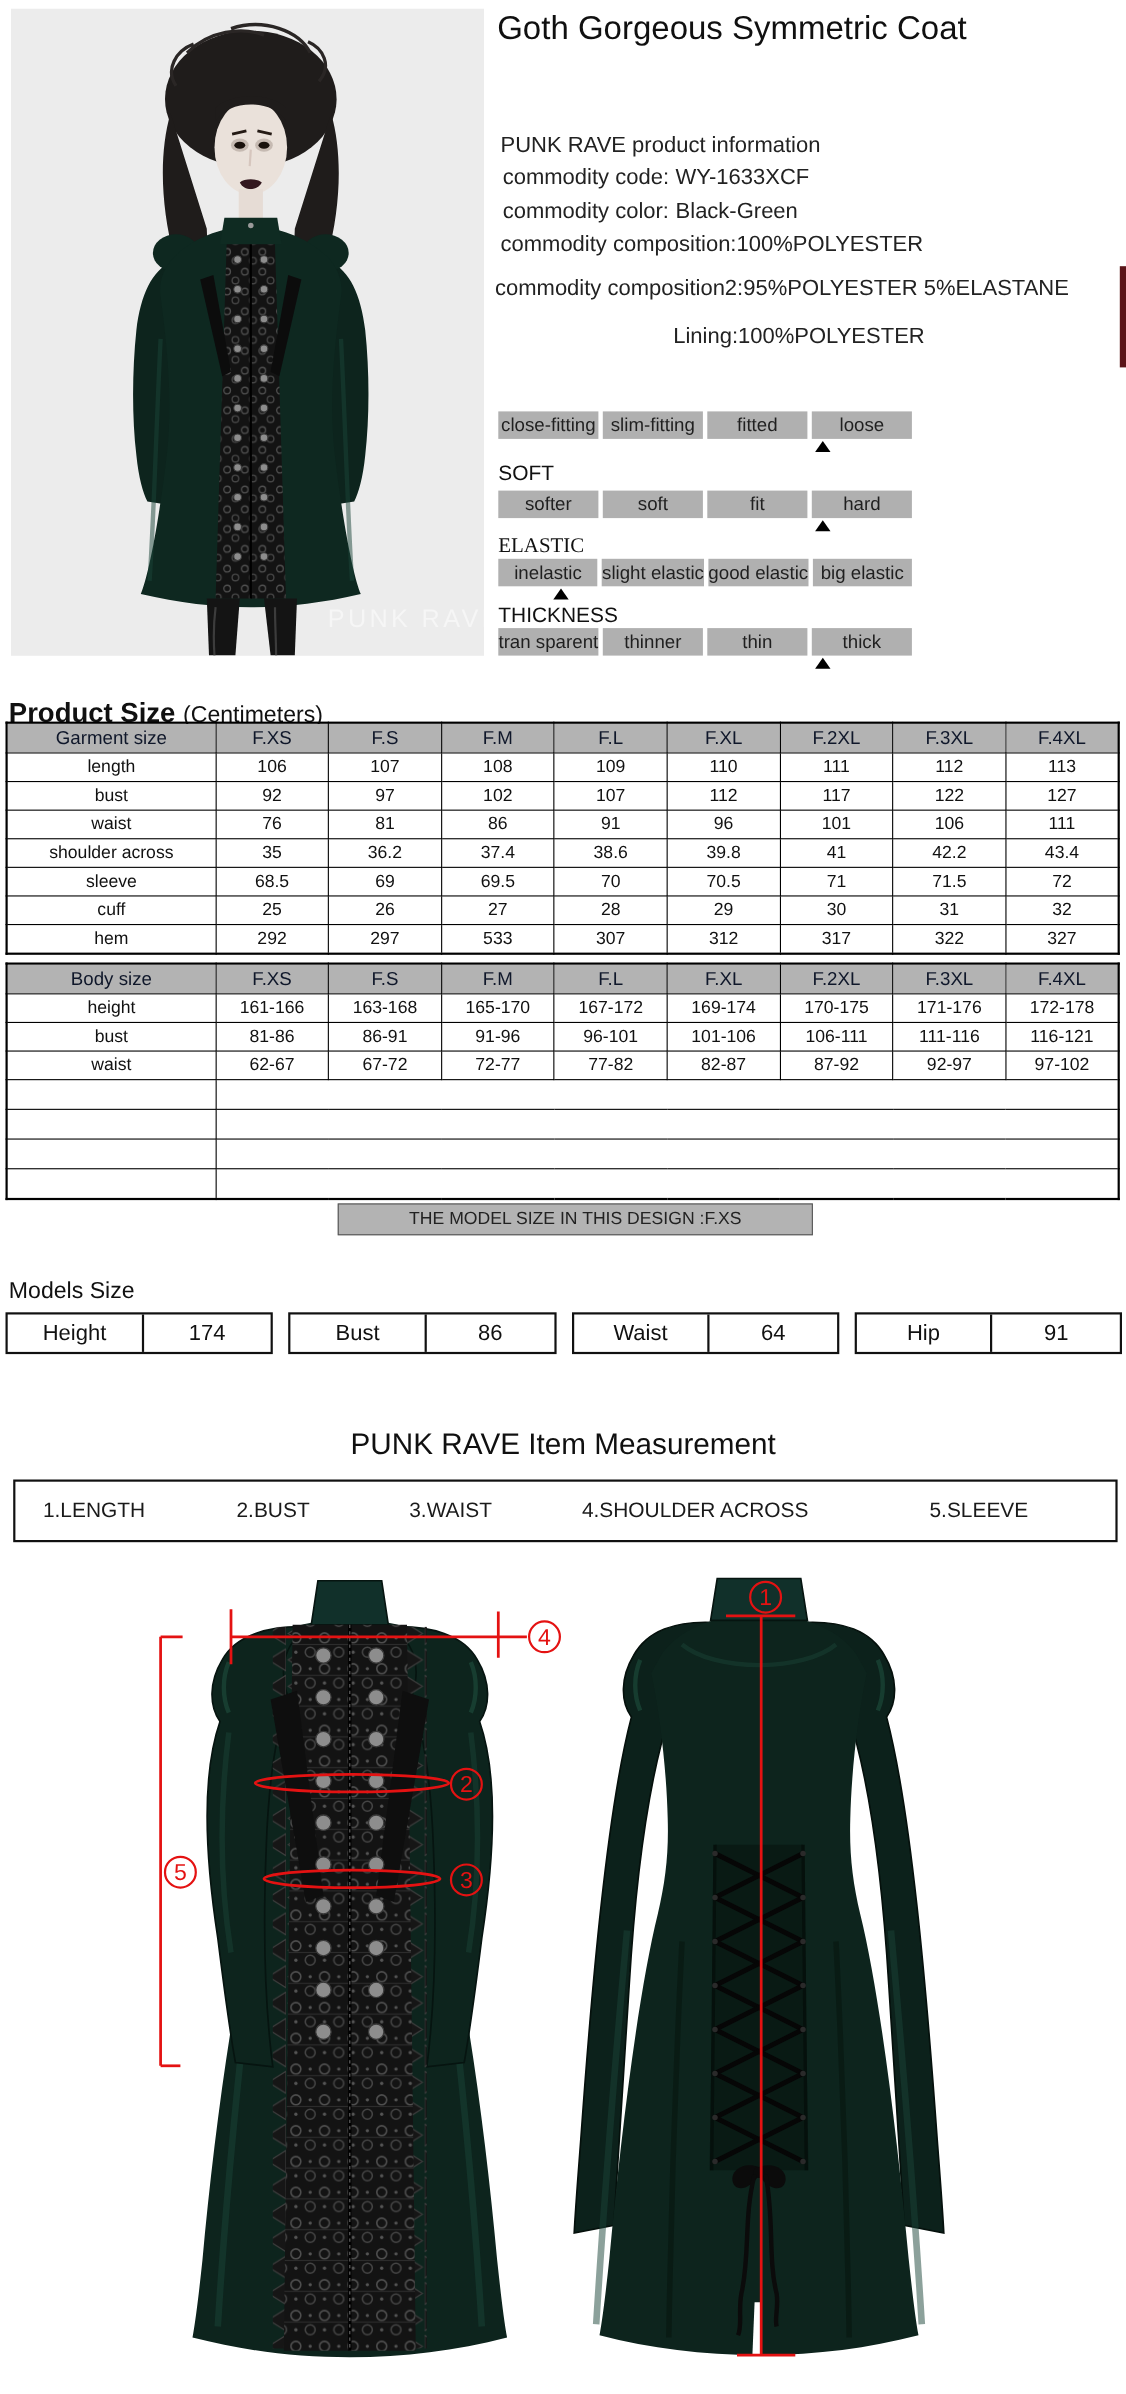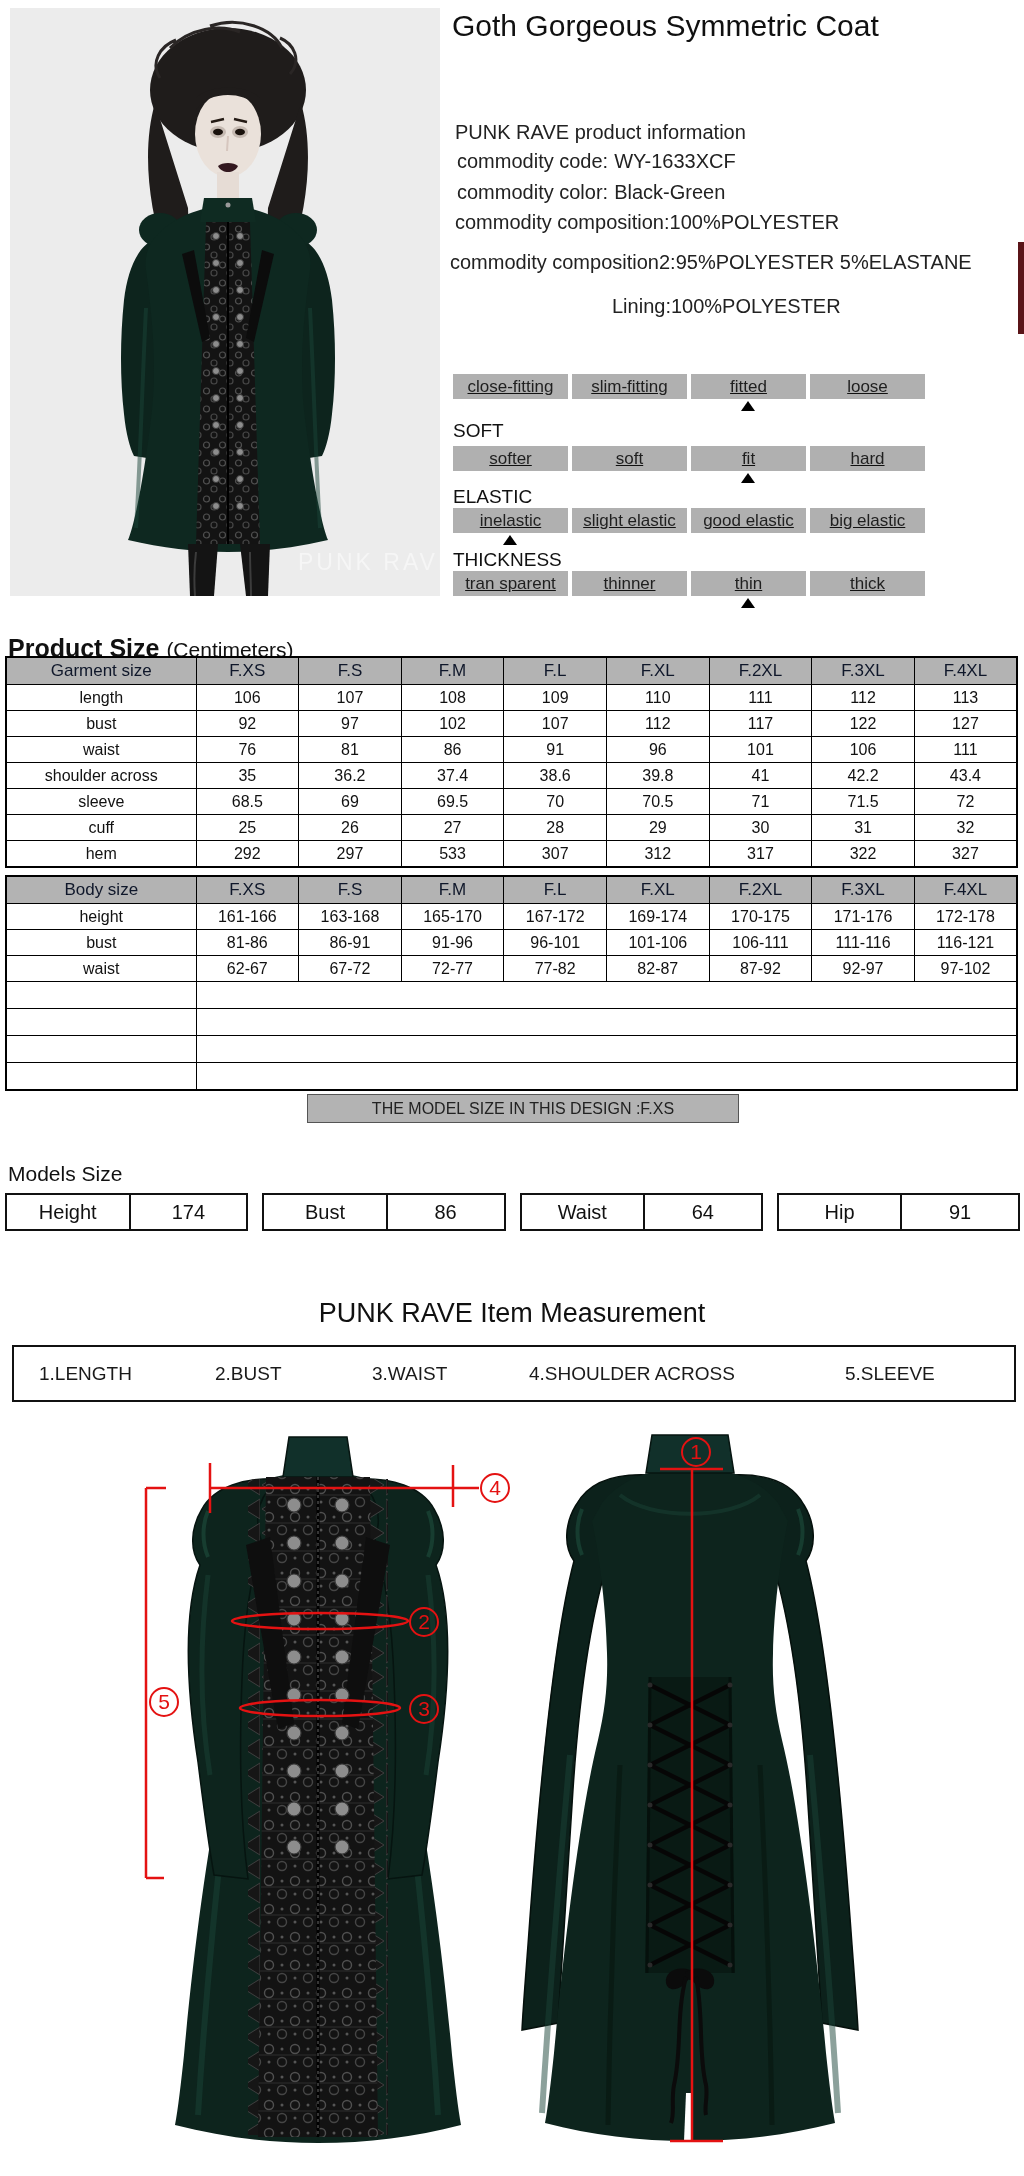--- a/index.html
+++ b/index.html
@@ -8,21 +8,21 @@
   .abs{position:absolute;}
   
   .photo{left:10px;top:8px;width:430px;height:588px;background:#ececec;}
   
   .edgetab{left:1018px;top:242px;width:6px;height:92px;background:#5a1418;}
   
   .title{left:452px;top:8px;width:530px;font-size:30px;line-height:1.17;color:#101010;}
   .infoline{font-size:20px;color:#222;white-space:nowrap;}
   .gap{margin-right:6px;}
   
-  .scaleblock{left:453px;width:472px;height:25px;text-decoration:underline;}
+  .scaleblock{left:453px;width:376px;height:25px;}
   .scalerow{position:relative;display:flex;gap:4px;}
   .scalecell{width:115px;height:25px;background:#b0b0b0;color:#1f1f1f;font-size:17px;
              display:flex;align-items:center;justify-content:center;white-space:nowrap;}
   .scalehead{left:453px;font-size:19px;color:#111;}
   .tri{position:absolute;width:0;height:0;border-left:7px solid transparent;
        border-right:7px solid transparent;border-bottom:10px solid #000;top:27px;}
   .sel0{left:50px;} .sel2{left:288px;}
   
   .pstitle{left:8px;top:634px;font-size:25px;}
   .pstitle b{font-weight:bold;} .pstitle span{font-size:21px;font-weight:normal;}
@@ -163,21 +163,21 @@
   <div class="abs scaleblock" style="top:446px;">
     <div class="scalerow">
       <div class="scalecell">softer</div>
       <div class="scalecell">soft</div>
       <div class="scalecell">fit</div>
       <div class="scalecell">hard</div>
       <div class="tri sel2"></div>
     </div>
   </div>
 
-  <div class="abs scalehead" style="top:486px;">ELASTIC</div>
+  <div class="abs scalehead" style="top:486px;font-family:Liberation Serif, serif;">ELASTIC</div>
   <div class="abs scaleblock" style="top:508px;">
     <div class="scalerow">
       <div class="scalecell">inelastic</div>
       <div class="scalecell">slight elastic</div>
       <div class="scalecell">good elastic</div>
       <div class="scalecell">big elastic</div>
       <div class="tri sel0"></div>
     </div>
   </div>
 

